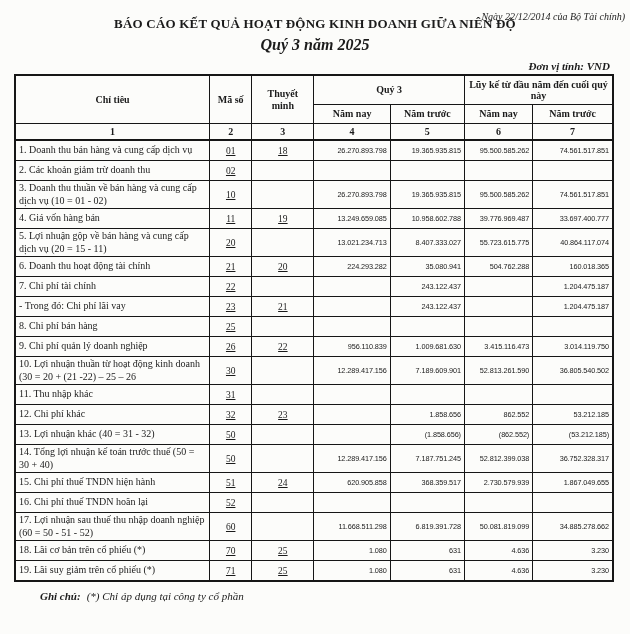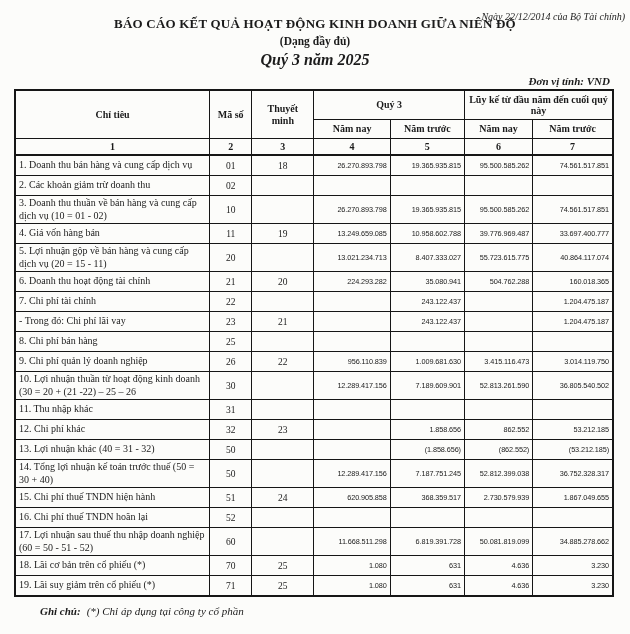--- a/index.html
+++ b/index.html
@@ -74,20 +74,21 @@
   td.c-label {
     font-size: 10px;
     line-height: 1.25;
     text-align: left;
     padding-left: 3px;
     height: 17px;
   }
   td.c-code, td.c-note {
     font-size: 9.5px;
     text-align: center;
+    text-decoration: underline;
   }
   td.c-num {
     font-family: "Liberation Sans", sans-serif;
     font-size: 7.3px;
     text-align: right;
     padding-right: 2px;
     letter-spacing: -0.1px;
   }
 
   .footnote {
@@ -98,21 +99,20 @@
   .footnote .fn-label { font-weight: bold; margin-right: 6px; }
 </style>
 </head>
 <body>
 
 <div class="page">
 
   <div class="top-note">Ngày 22/12/2014 của Bộ Tài chính)</div>
 
   <div class="title">BÁO CÁO KẾT QUẢ HOẠT ĐỘNG KINH DOANH GIỮA NIÊN ĐỘ</div>
-  <div class="subtitle">(Dạng đầy đủ)</div>
   <div class="period">Quý 3 năm 2025</div>
   <div class="unit-note">Đơn vị tính: VND</div>
 
   <table class="report">
     <colgroup>
       <col style="width:194px">
       <col style="width:42px">
       <col style="width:62px">
       <col style="width:76px">
       <col style="width:74px">

